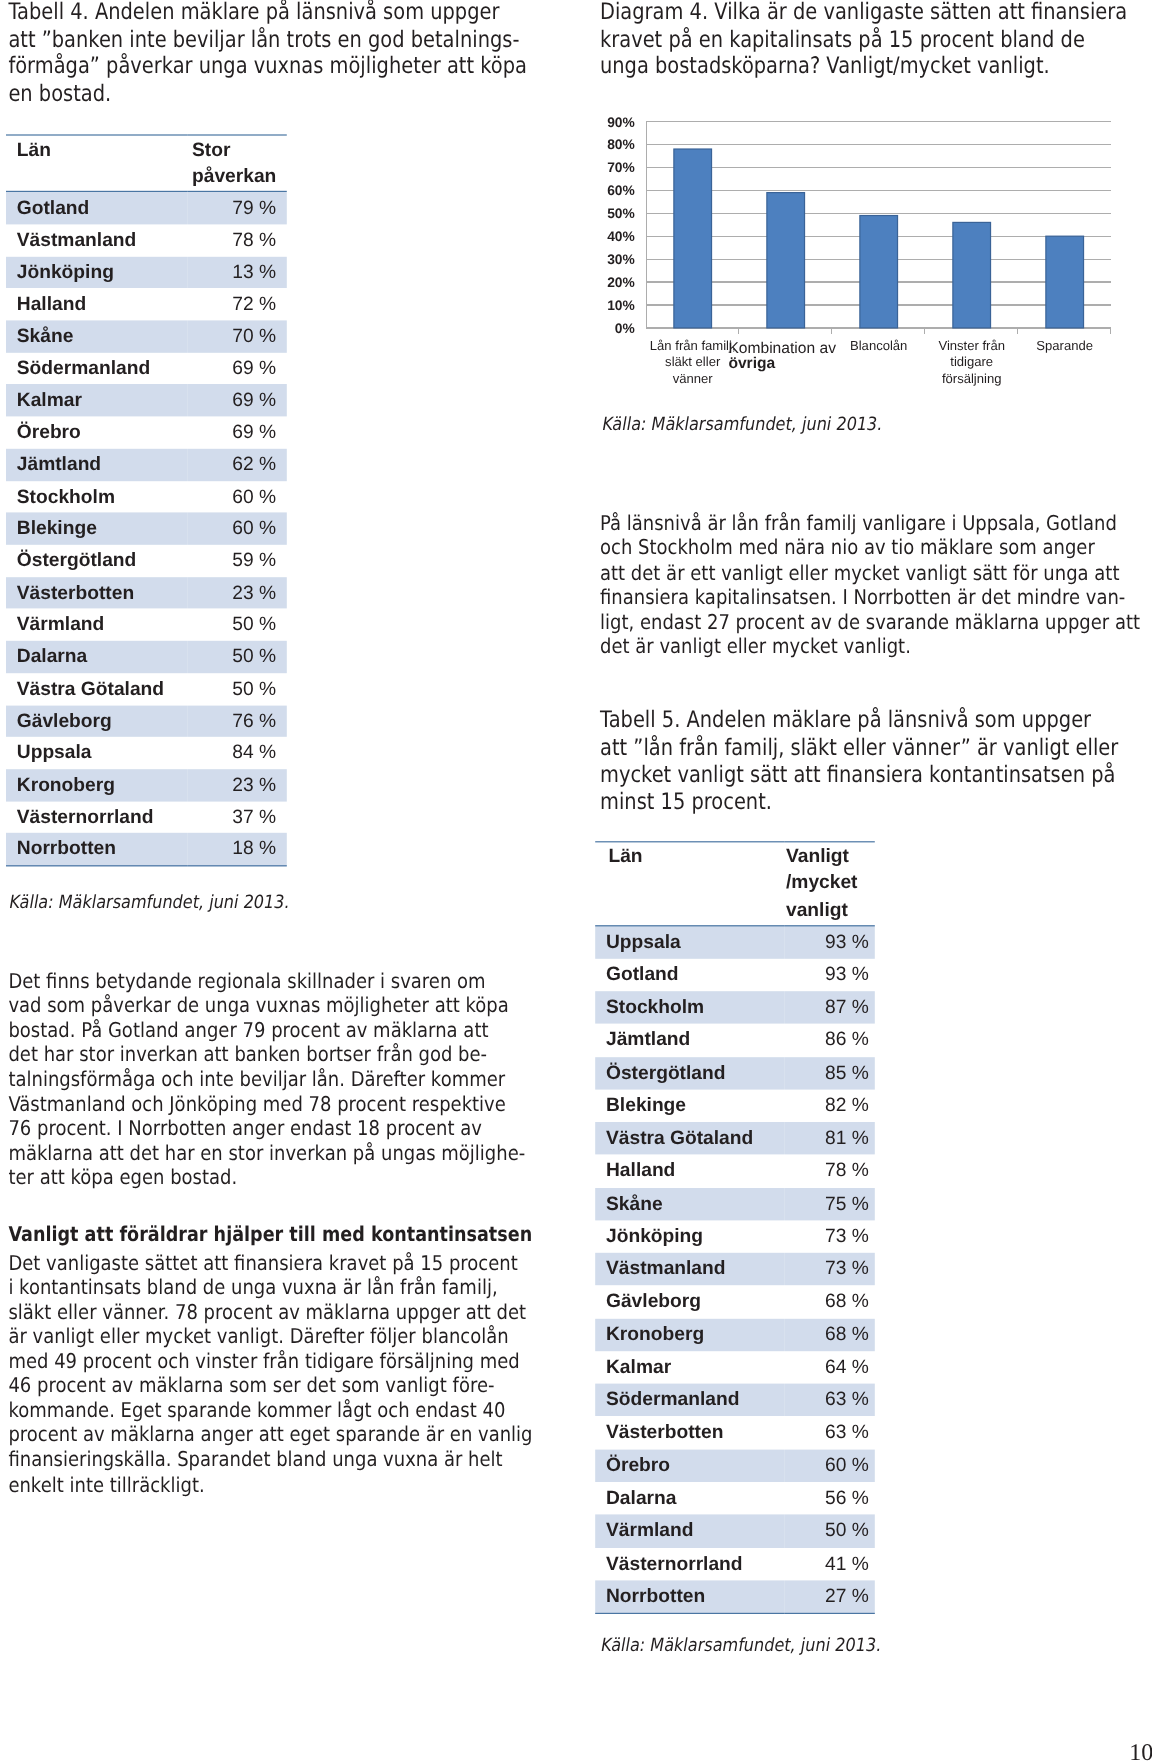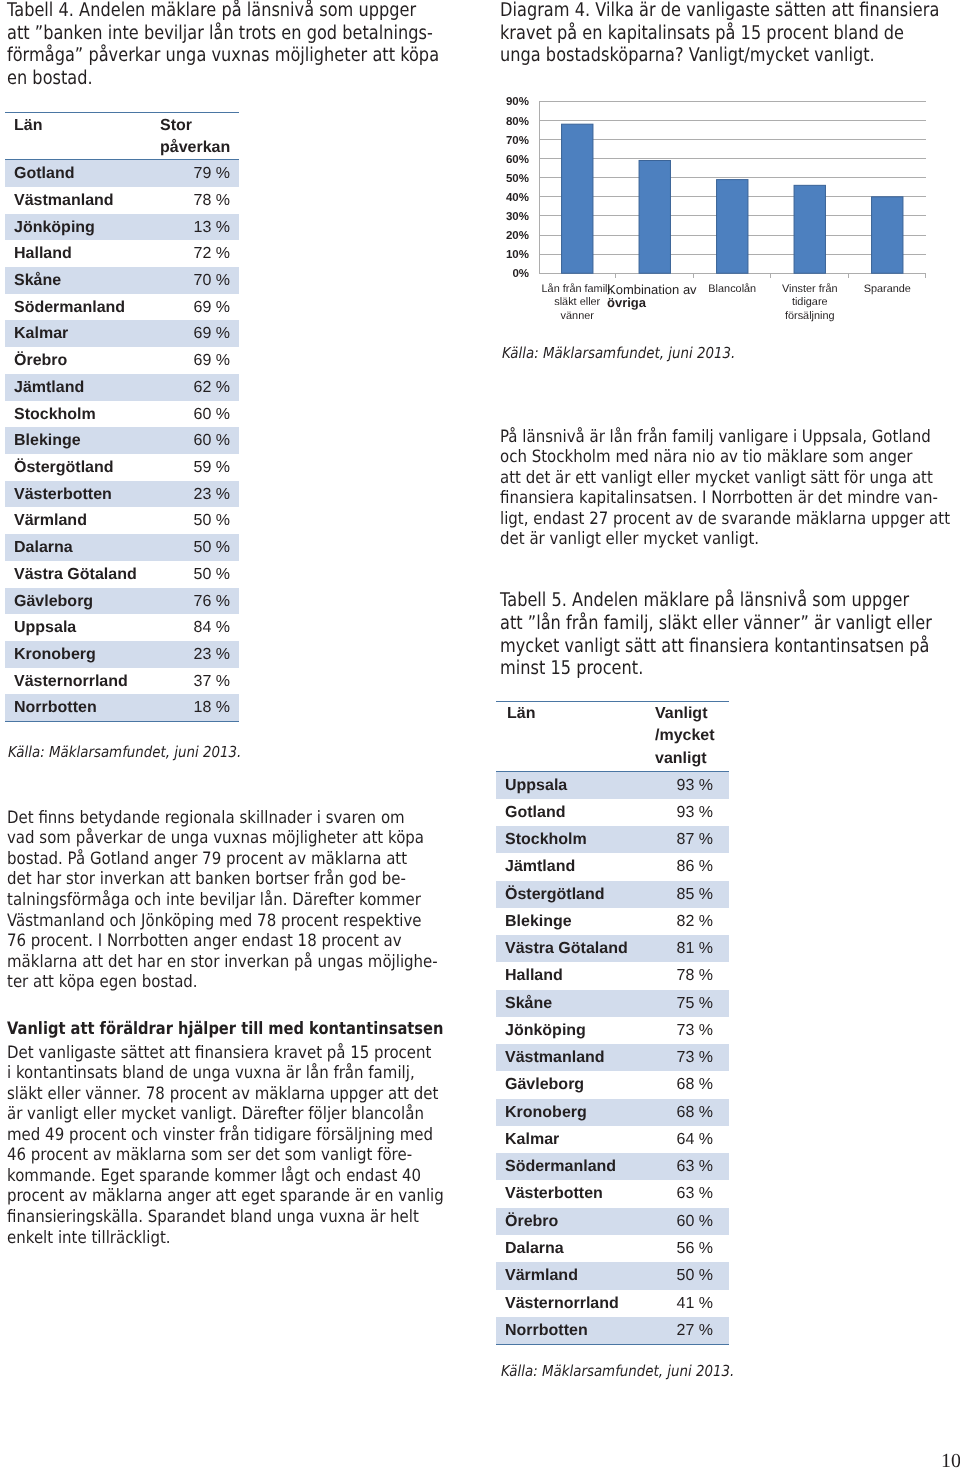--- a/index.html
+++ b/index.html
@@ -23,21 +23,21 @@
   table.dt{border-collapse:collapse;font-family:"Liberation Sans",sans-serif;table-layout:fixed;}
   table.dt th,table.dt td{padding:0;}
   table.dt th{padding-top:2px;margin-top:42px;}
   table#t5 th{padding-top:1.5px;}
   .dt th{font-weight:bold;font-size:16.0px;vertical-align:top;text-align:left;}
   .dt th .hl{display:block;line-height:22.3px;white-space:pre;}
   .dt tbody td{font-size:16.0px;height:25.72px;line-height:25.72px;padding-top:1px;}
   #t5 tbody td{height:26.26px;line-height:26.26px;}
   .dt tbody td.name{font-weight:bold;padding-left:9px;margin-left:28px;}
   .dt tbody td.val{text-align:right;padding-right:9px;}
-  #t5 tbody td.val{padding-right:16px;}
+  #t5 tbody td.val{padding-right:5px;}
   .dt tbody tr.alt td{background:#d2dcec;}
   .rule{border-top:1.5px solid #4a76a3;}
   .rule-b{border-bottom:1.5px solid #4a76a3;}
 
   .chart{position:relative;font-family:"Liberation Sans",sans-serif;color:#231f20;}
   .pageno{position:absolute;font-size:20px;font-family:"Liberation Serif",serif;line-height:20px;}
 </style>
 </head>
 <body>
 

